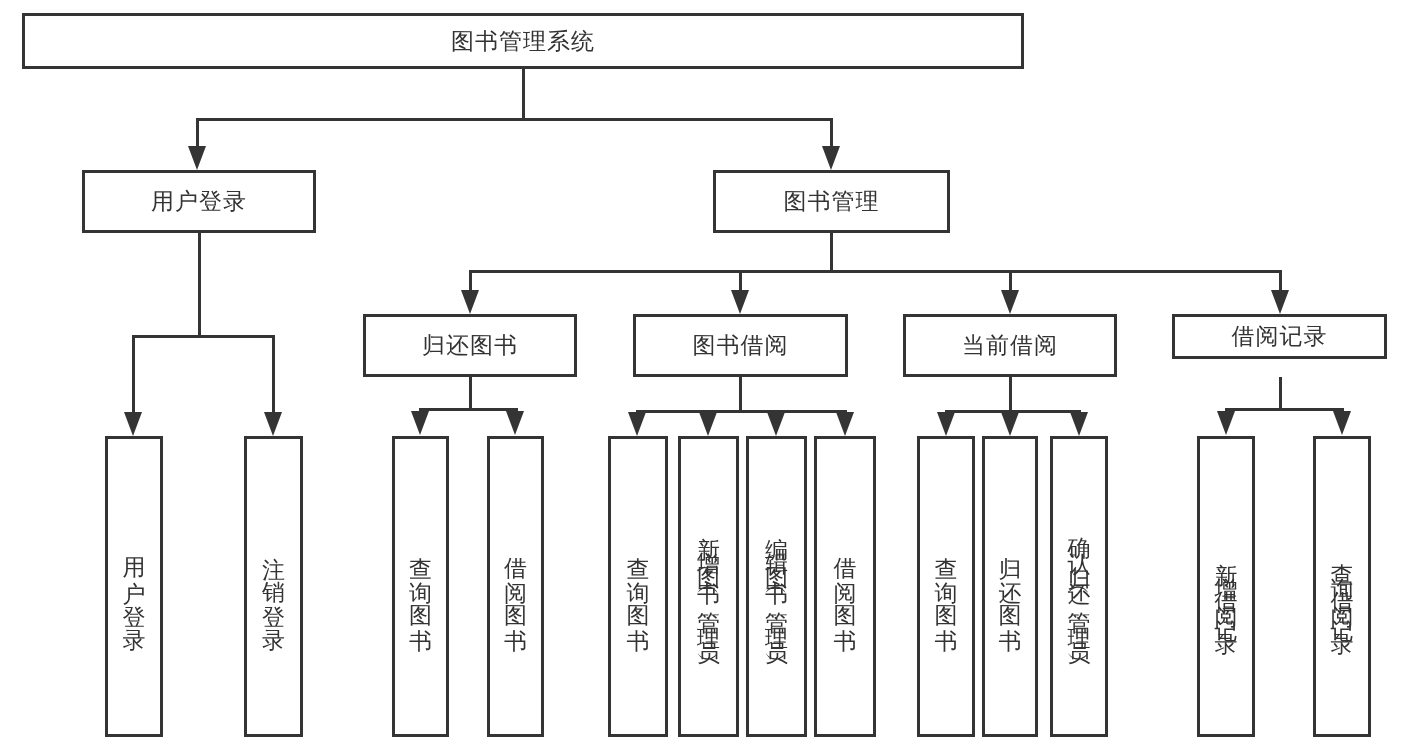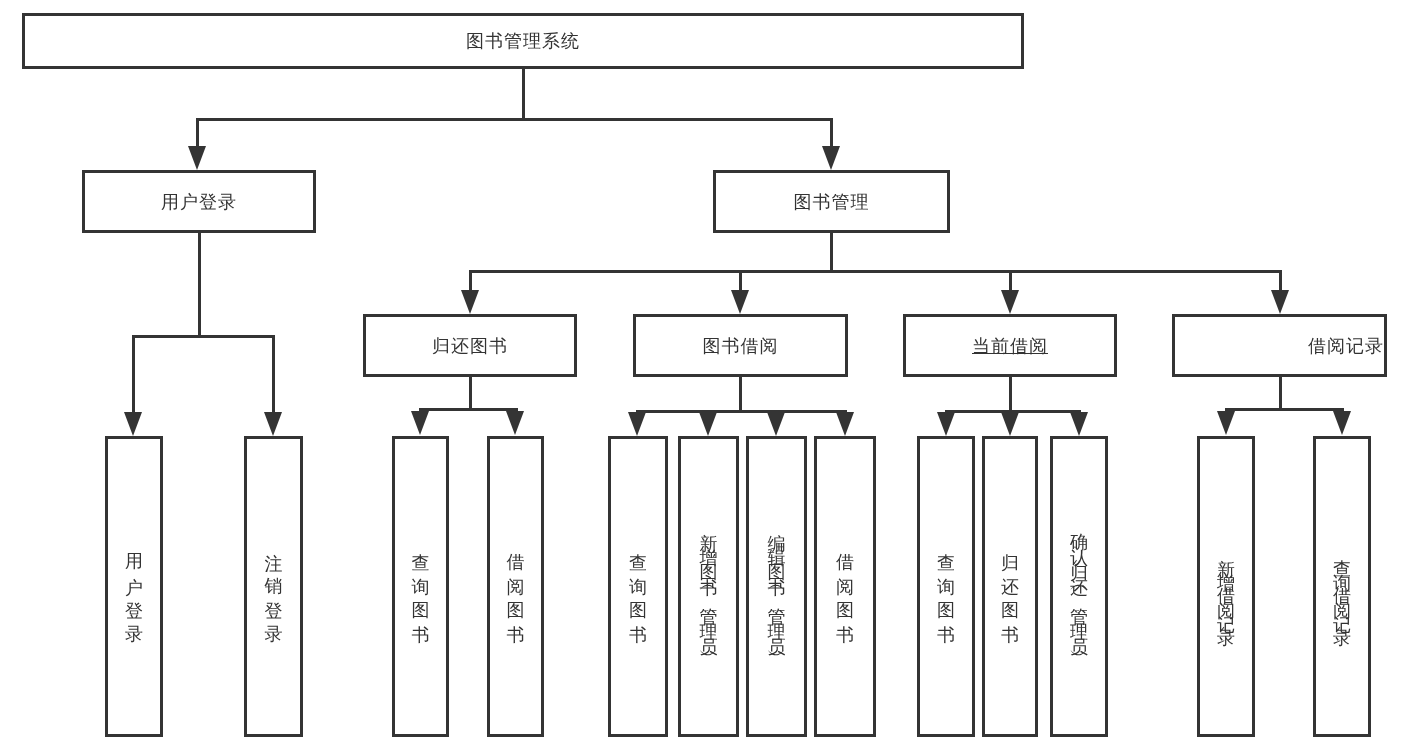--- a/index.html
+++ b/index.html
@@ -16,21 +16,21 @@
     font-family:"Liberation Sans",sans-serif;
     overflow:hidden;
   }
   .box{
     position:absolute;
     border:3px solid var(--line);
     background:#fff;
     box-sizing:border-box;
     display:flex;align-items:center;justify-content:center;
     color:var(--text);
-    font-size:18px;
+    font-size:23px;
     letter-spacing:1px;
   }
   .vbox{
     writing-mode:vertical-rl;
     text-orientation:upright;
     line-height:1;
   }
   .ls4{letter-spacing:24px;}
   .ls6{letter-spacing:14px;}
   .ls9{letter-spacing:15px;text-orientation:mixed;}
@@ -100,24 +100,24 @@
   <div class="ah" style="left:1001px;top:290px;"></div>
   <div class="vl" style="left:1279px;top:270px;height:24px;"></div>
   <div class="ah" style="left:1271px;top:290px;"></div>
 
   <div class="box" style="left:363px;top:314px;width:214px;height:63px;">
     <span>归还图书</span>
   </div>
   <div class="box" style="left:633px;top:314px;width:215px;height:63px;">
     <span>图书借阅</span>
   </div>
-  <div class="box" style="left:903px;top:314px;width:214px;height:63px;text-decoration:underline;">
+  <div class="box" style="left:903px;top:314px;width:214px;height:63px;">
     <span>当前借阅</span>
   </div>
-  <div class="box" style="left:1172px;top:314px;width:215px;height:63px;justify-content:flex-end;">
+  <div class="box" style="left:1172px;top:314px;width:215px;height:45px;">
     <span>借阅记录</span>
   </div>
 
   <div class="vl" style="left:469px;top:377px;height:33px;"></div>
   <div class="hl" style="left:419px;top:408px;width:99px;"></div>
   <div class="ah" style="left:411px;top:411px;"></div>
   <div class="ah" style="left:506px;top:411px;"></div>
   <div class="box vbox ls4" style="left:392px;top:436px;width:57px;height:301px;">
     <span>查询图书</span>
   </div>

